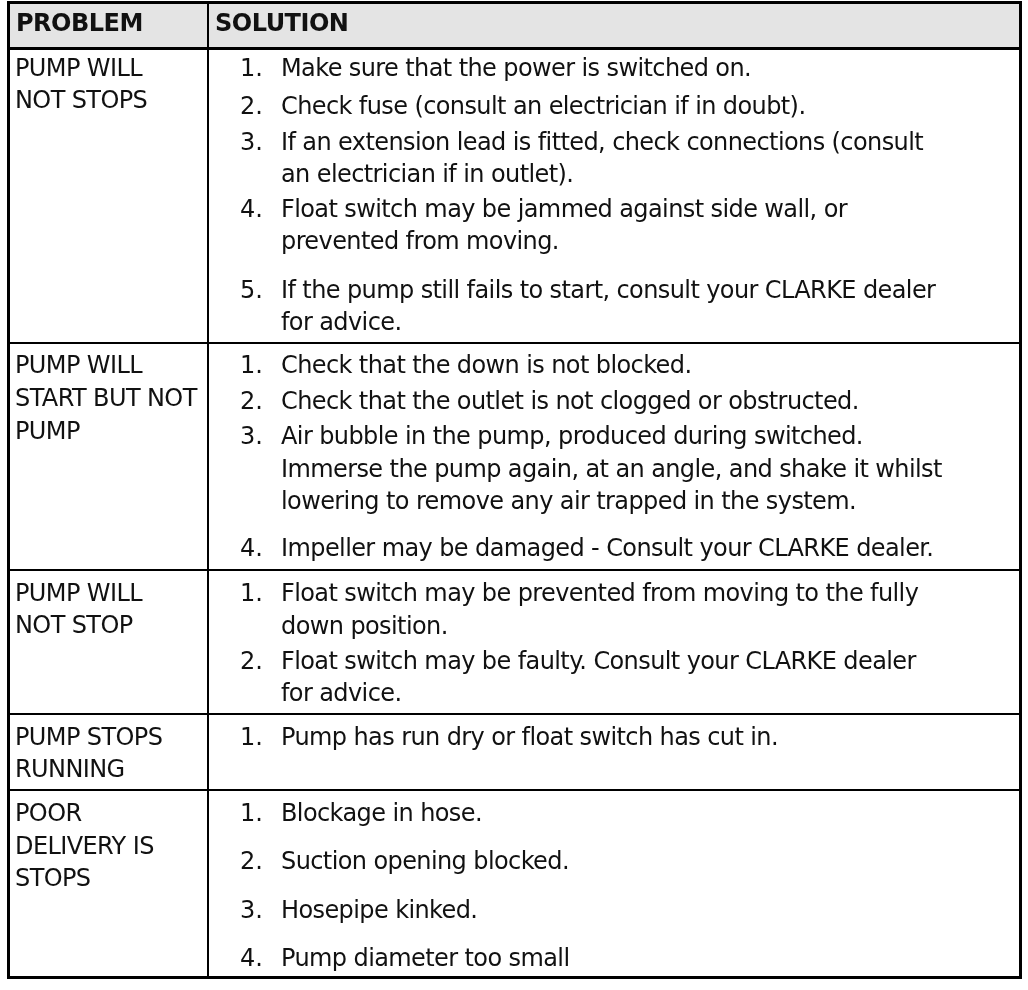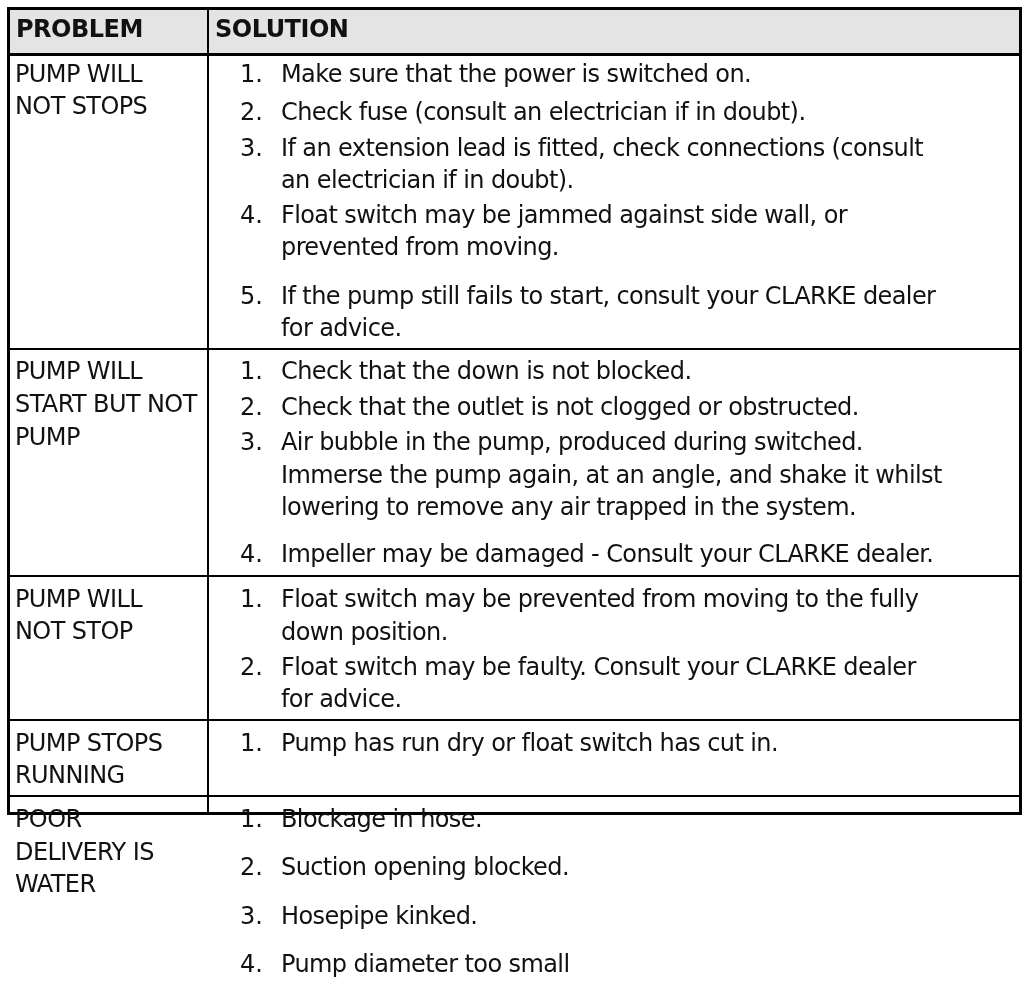--- a/index.html
+++ b/index.html
@@ -1,18 +1,18 @@
 <!DOCTYPE html>
 <html><head>
 <meta charset="utf-8">
 <style>
   html, body { margin:0; padding:0; background:#ffffff; }
   body { width:1028px; height:990px; position:relative; overflow:hidden;
          font-family:"DejaVu Sans", sans-serif; color:#111; }
-  .table { position:absolute; left:7px; top:7px; width:1015px; height:808px;
+  .table { position:absolute; left:7px; top:1px; width:1015px; height:978px;
            border:3px solid #000; box-sizing:border-box; }
   .hdr { position:absolute; left:0; top:0; right:0; height:43px; background:#e4e4e4;
          border-bottom:3px solid #000; box-sizing:content-box; }
   .vline { position:absolute; left:197px; top:0; bottom:0; width:2px; background:#000; }
   .hline { position:absolute; left:0; right:0; height:2px; background:#000; }
   .hcell { position:absolute; top:5px; font-weight:bold; font-size:24px; letter-spacing:-0.5px; }
   .t { position:absolute; font-size:24px; line-height:32px; white-space:nowrap; letter-spacing:-0.6px; }
   .num { position:absolute; font-size:24px; line-height:32px; white-space:nowrap; }
 </style>
 </head>
@@ -34,21 +34,21 @@
     <div class="t" style="left:5px;top:80px">NOT STOPS</div>
 
     <div class="num" style="left:230px;top:48px">1.</div>
     <div class="t" style="left:271px;top:48px">Make sure that the power is switched on.</div>
 
     <div class="num" style="left:230px;top:86px">2.</div>
     <div class="t" style="left:271px;top:86px">Check fuse (consult an electrician if in doubt).</div>
 
     <div class="num" style="left:230px;top:122px">3.</div>
     <div class="t" style="left:271px;top:122px">If an extension lead is fitted, check connections (consult</div>
-    <div class="t" style="left:271px;top:154px">an electrician if in doubt).</div>
+    <div class="t" style="left:271px;top:154px">an electrician if in outlet).</div>
 
     <div class="num" style="left:230px;top:189px">4.</div>
     <div class="t" style="left:271px;top:189px">Float switch may be jammed against side wall, or</div>
     <div class="t" style="left:271px;top:221px">prevented from moving.</div>
 
     <div class="num" style="left:230px;top:270px">5.</div>
     <div class="t" style="left:271px;top:270px">If the pump still fails to start, consult your CLARKE dealer</div>
     <div class="t" style="left:271px;top:302px">for advice.</div>
   </div>
 
@@ -89,21 +89,21 @@
     <div class="t" style="left:5px;top:717px">PUMP STOPS</div>
     <div class="t" style="left:5px;top:749px">RUNNING</div>
 
     <div class="num" style="left:230px;top:717px">1.</div>
     <div class="t" style="left:271px;top:717px">Pump has run dry or float switch has cut in.</div>
   </div>
 
   <div>
     <div class="t" style="left:5px;top:793px">POOR</div>
     <div class="t" style="left:5px;top:826px">DELIVERY IS</div>
-    <div class="t" style="left:5px;top:858px">WATER</div>
+    <div class="t" style="left:5px;top:858px">STOPS</div>
 
     <div class="num" style="left:230px;top:793px">1.</div>
     <div class="t" style="left:271px;top:793px">Blockage in hose.</div>
 
     <div class="num" style="left:230px;top:841px">2.</div>
     <div class="t" style="left:271px;top:841px">Suction opening blocked.</div>
 
     <div class="num" style="left:230px;top:890px">3.</div>
     <div class="t" style="left:271px;top:890px">Hosepipe kinked.</div>
 

